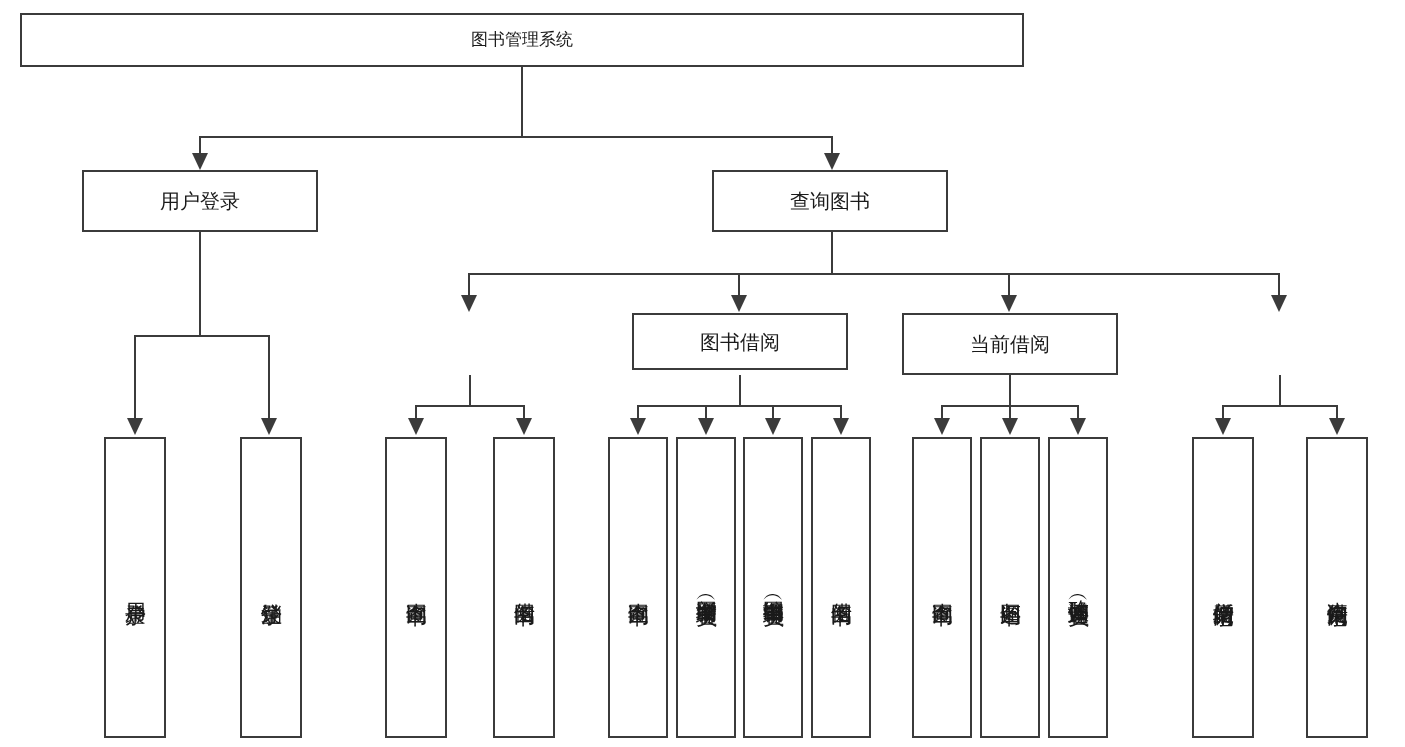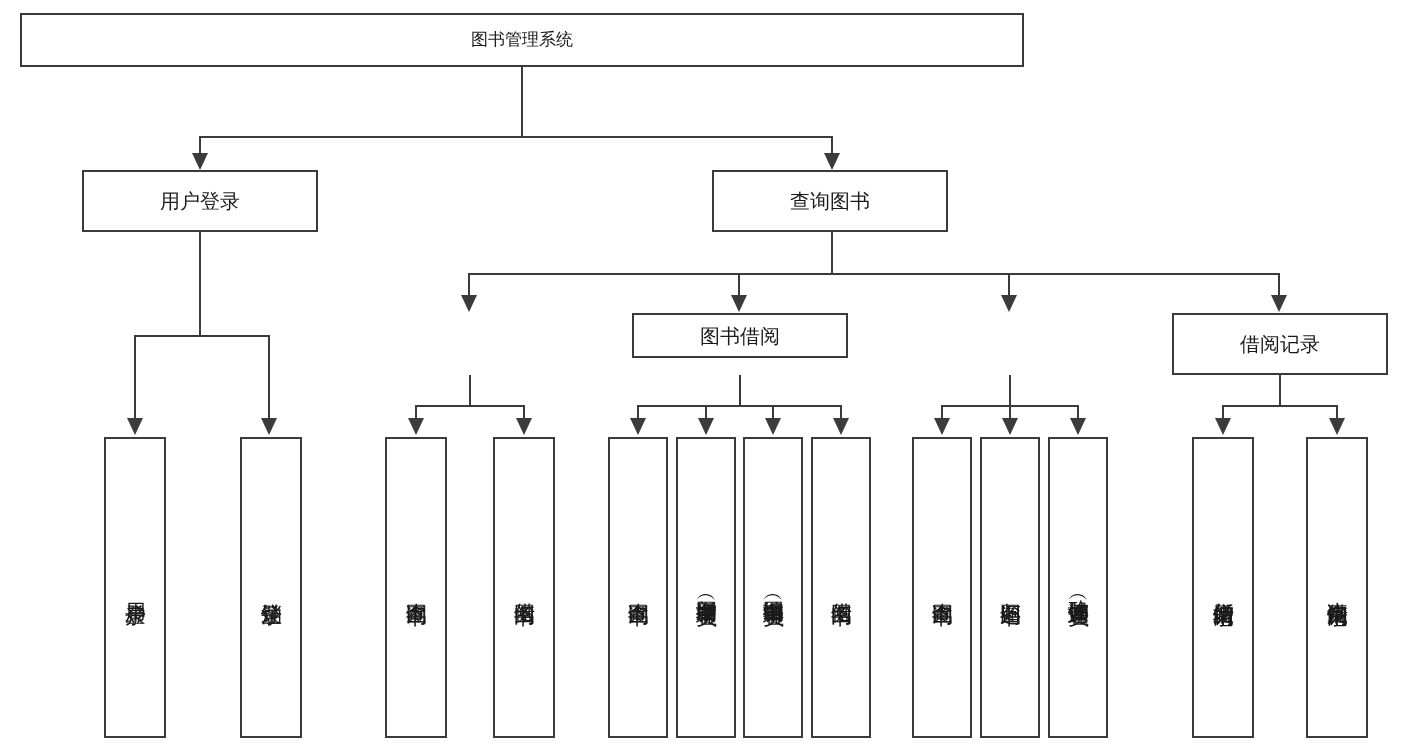--- a/index.html
+++ b/index.html
@@ -128,25 +128,25 @@
   <div class="hline" style="left:468px; top:273px; width:812px;"></div>
   <div class="vline" style="left:468px; top:273px; height:23px;"></div>
   <div class="arrow" style="left:461px; top:295px;"></div>
   <div class="vline" style="left:738px; top:273px; height:23px;"></div>
   <div class="arrow" style="left:731px; top:295px;"></div>
   <div class="vline" style="left:1008px; top:273px; height:23px;"></div>
   <div class="arrow" style="left:1001px; top:295px;"></div>
   <div class="vline" style="left:1278px; top:273px; height:23px;"></div>
   <div class="arrow" style="left:1271px; top:295px;"></div>
 
-  <div class="node lvl3" style="left:632px; top:313px; width:216px; height:45px;">
+  <div class="node lvl3" style="left:632px; top:313px; width:216px; height:57px;">
     <span class="label">图书借阅</span>
   </div>
-  <div class="node lvl3" style="left:1172px; top:313px; width:216px; height:62px;">
-    <span class="label">借阅记录</span>
+  <div class="node lvl3" style="left:902px; top:313px; width:216px; height:62px;">
+    <span class="label">当前借阅</span>
   </div>
 
   <div class="vline" style="left:469px; top:375px; height:31px;"></div>
   <div class="hline" style="left:415px; top:405px; width:110px;"></div>
   <div class="vline" style="left:415px; top:405px; height:15px;"></div>
   <div class="arrow" style="left:408px; top:418px;"></div>
   <div class="vline" style="left:523px; top:405px; height:15px;"></div>
   <div class="arrow" style="left:516px; top:418px;"></div>
 
   <div class="vline" style="left:739px; top:375px; height:31px;"></div>

